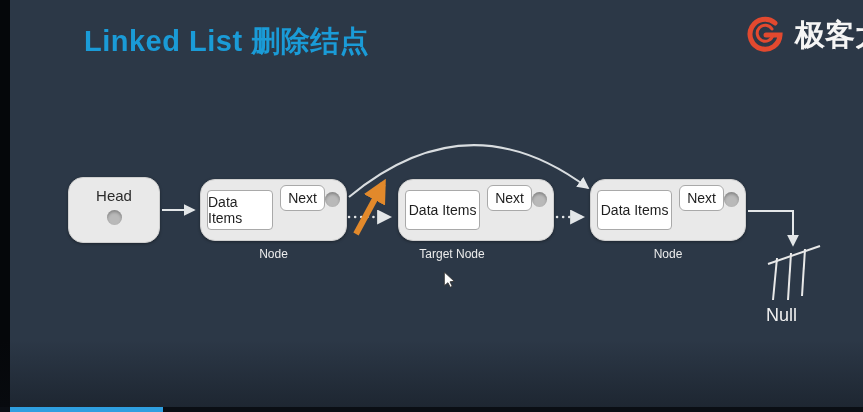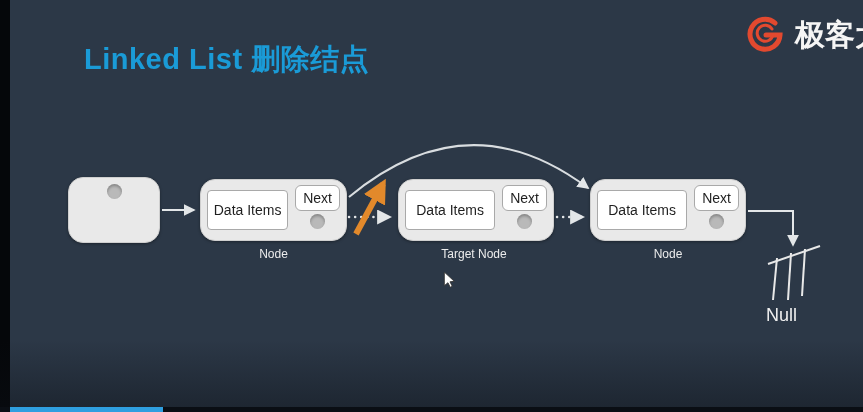--- a/index.html
+++ b/index.html
@@ -3,21 +3,21 @@
 <meta charset="utf-8">
 <style>
   html,body{margin:0;padding:0;}
   body{
     width:863px;height:412px;position:relative;overflow:hidden;
     background:#2c3847;
     font-family:"Liberation Sans", sans-serif;
   }
   .left-strip{position:absolute;left:0;top:0;width:10px;height:412px;background:#05070a;}
   .title{
-    position:absolute;left:84px;top:40px;
+    position:absolute;left:84px;top:22px;
     font-size:29px;font-weight:bold;color:#1a9bd7;letter-spacing:0.5px;
   }
   .brand{position:absolute;left:742px;top:12px;display:flex;align-items:center;}
   .brand-name{color:#f5f5f5;font-size:30px;font-weight:bold;margin-left:7px;white-space:nowrap;}
 
   .gbox{
     position:absolute;background:#e9e9e9;border:1px solid #cfcfcf;border-radius:15px;
     box-sizing:border-box;box-shadow:0 1px 3px rgba(0,0,0,0.35);
   }
   .head-box{left:68px;top:177px;width:92px;height:66px;}
@@ -30,30 +30,30 @@
 
   .node{top:179px;height:62px;display:flex;align-items:center;padding:0 6px;}
   .node1{left:200px;width:147px;}
   .node2{left:398px;width:156px;}
   .node3{left:590px;width:156px;}
   .data-box{
     flex:1;background:#ffffff;border:1px solid #a9a9a9;border-radius:4px;height:38px;
     display:flex;align-items:center;justify-content:center;
     font-size:14px;color:#1f1f1f;margin-right:7px;
   }
-  .next-col{display:flex;flex-direction:column;align-items:center;align-self:flex-start;margin-top:5px;}
+  .next-col{display:flex;flex-direction:row;align-items:center;align-self:flex-start;margin-top:5px;}
   .next-box{
     background:#ffffff;border:1px solid #a9a9a9;border-radius:6px;
     padding:4px 7px;font-size:14px;color:#1f1f1f;
   }
   .next-dot{margin-top:3px;}
 
   .caption{position:absolute;top:247px;color:#ececec;font-size:12px;text-align:center;}
   .cap1{left:200px;width:147px;}
-  .cap2{left:396px;width:156px;}
+  .cap2{left:374px;width:156px;}
   .cap3{left:590px;width:156px;}
   .null-label{position:absolute;left:766px;top:305px;width:62px;text-align:left;color:#f0f0f0;font-size:18px;}
 
   .arrows{position:absolute;left:0;top:0;width:863px;height:412px;pointer-events:none;}
   .cursor{position:absolute;left:443px;top:272px;pointer-events:none;}
 
   .bottom-fade{
     position:absolute;left:0;bottom:0;width:863px;height:72px;
     background:linear-gradient(to bottom, rgba(10,14,20,0) 0%, rgba(10,14,20,0.45) 100%);
     pointer-events:none;
@@ -70,20 +70,21 @@
 
 <div class="brand">
   <svg width="46" height="46" viewBox="0 0 46 46">
     <path d="M 33 11 A 15 15 0 1 0 38 23 L 24 23" fill="none" stroke="#e2492f" stroke-width="5" stroke-linecap="round"></path>
     <path d="M 30 17 A 8 8 0 1 0 31 23" fill="none" stroke="#e2492f" stroke-width="3" stroke-linecap="round"></path>
   </svg>
   <span class="brand-name">极客大</span>
 </div>
 
 <div class="gbox head-box">
+  <div class="head-label">Head</div>
   <div class="dot head-dot"></div>
 </div>
 
 <div class="gbox node node1">
   <div class="data-box">Data Items</div>
   <div class="next-col">
     <div class="next-box">Next</div>
     <div class="dot next-dot"></div>
   </div>
 </div>

